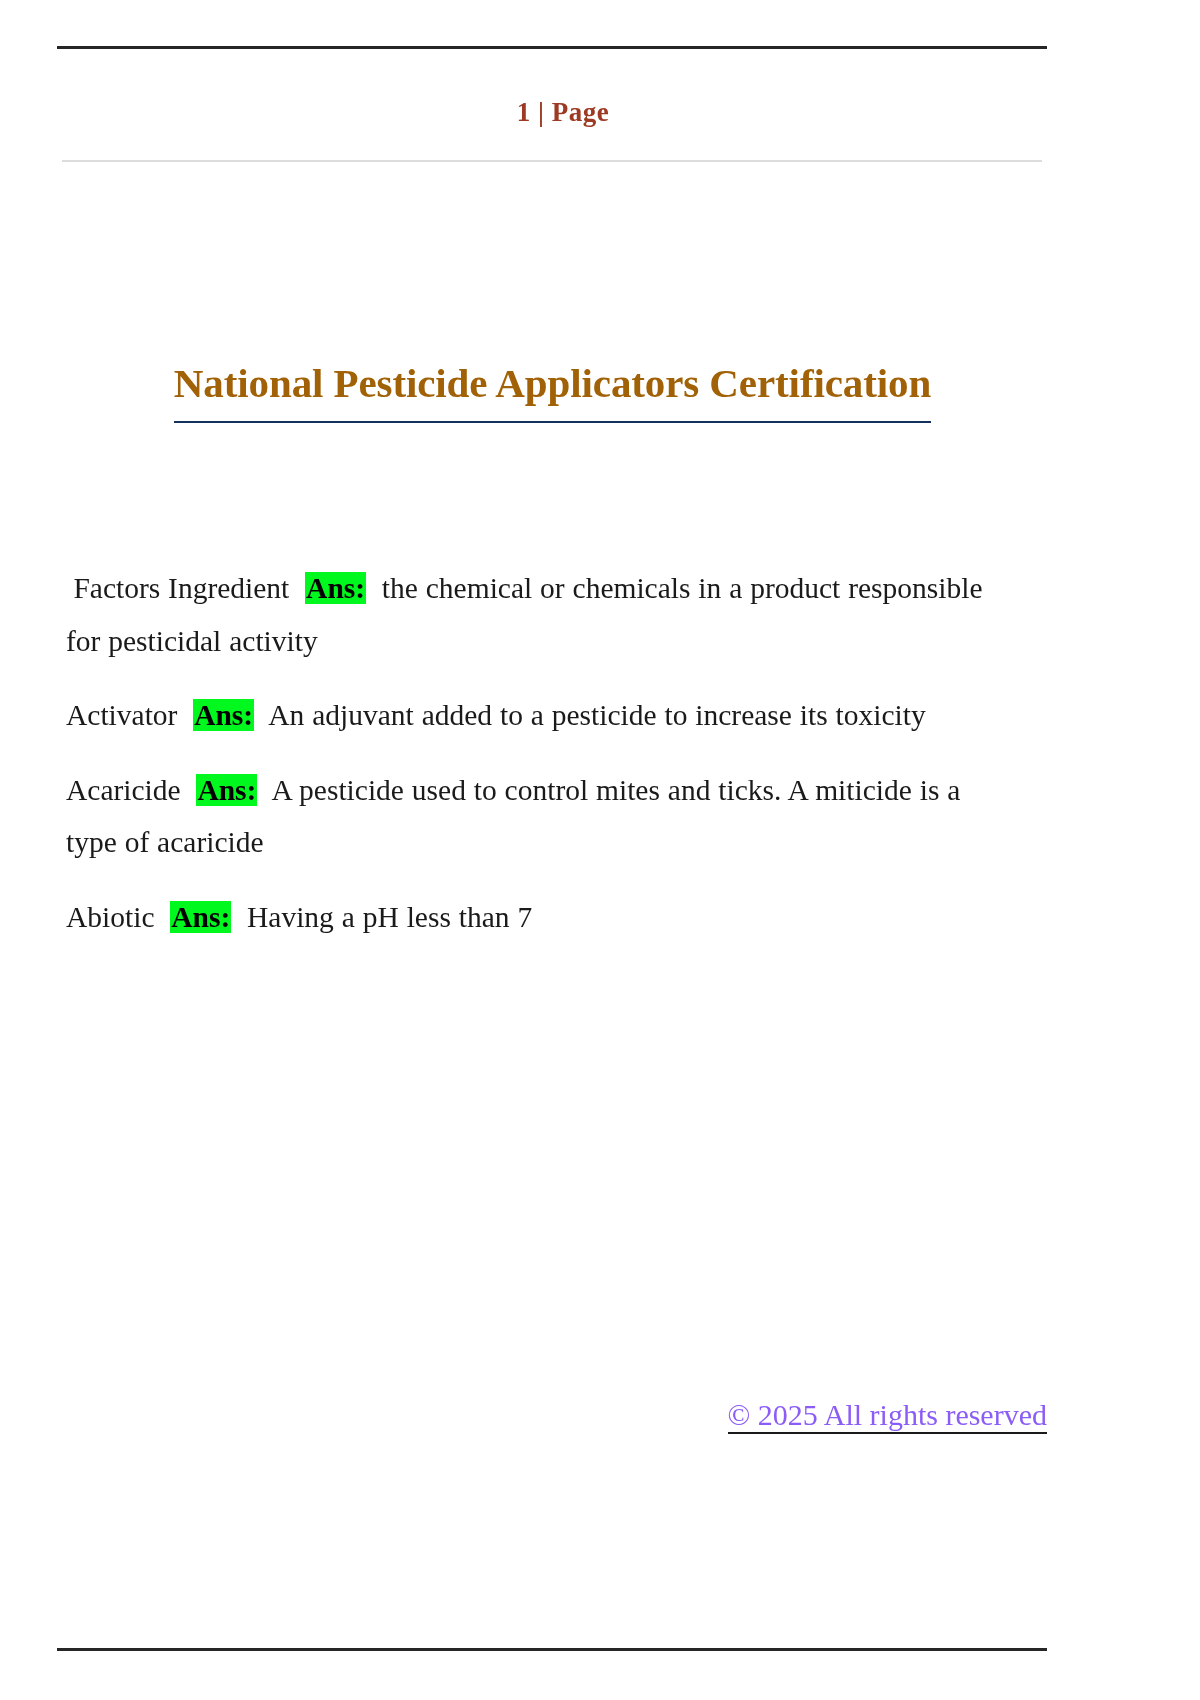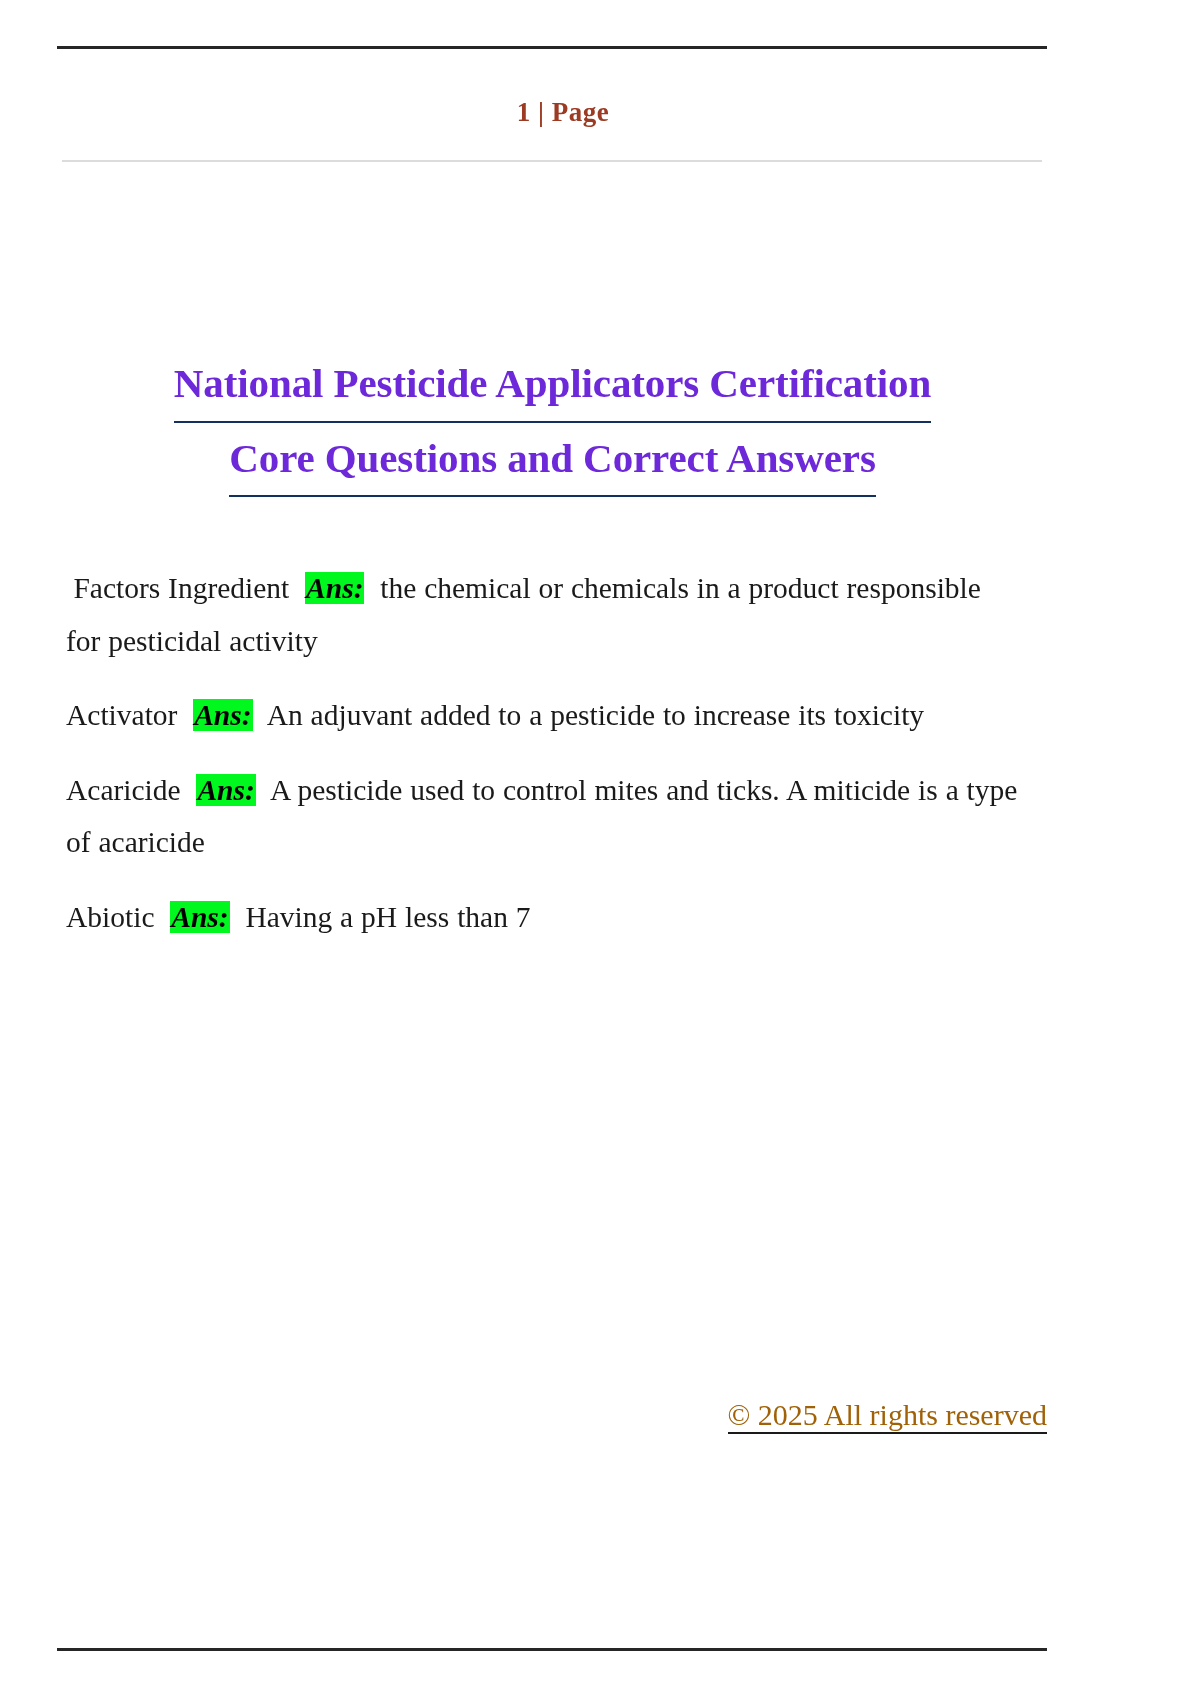--- a/index.html
+++ b/index.html
@@ -70,21 +70,21 @@
   
   .doc-title {
     position: absolute;
     left: 70px;
     top: 348px;
     width: 965px;
     text-align: center;
     font-family: "Liberation Serif", "DejaVu Serif", serif;
     font-size: 41px;
     font-weight: bold;
-    color: #6d28d9;
+    color: #a16207;
     line-height: 1.72;
     letter-spacing: -0.1px;
   }
   .doc-title .tline {
     display: inline-block;
     border-bottom: 2px solid #12315E;
     padding-bottom: 2px;
   }
 
   
@@ -104,58 +104,56 @@
     word-spacing: 0.5px;
   }
   .qa .term {
     white-space: pre;
   }
   .qa .ans-tag {
     background: #00F81E;
     font-weight: bold;
     color: #000000;
     padding: 0 1px;
-    font-style: italic;
   }
   .qa .answer {
     white-space: pre-wrap;
   }
 
   
   .footer {
     position: absolute;
     left: 57px;
     top: 1398px;
     width: 990px;
     text-align: right;
   }
   .footer-text {
     font-family: "Liberation Serif", "DejaVu Serif", serif;
     font-size: 30px;
-    color: #a16207;
+    color: #8b5cf6;
     border-bottom: 2px solid #1a1a1a;
     padding-bottom: 1px;
   }
 </style>
 </head>
 <body>
 
 <div class="page">
 
   <div class="rule-top"></div>
 
   <div class="header-block">
     <span class="header-text">1 | Page</span>
   </div>
 
   <div class="rule-header"></div>
 
   <div class="doc-title">
     <span class="tline">National Pesticide Applicators Certification</span><br>
-    <span class="tline">Core Questions and Correct Answers</span>
   </div>
 
   <div class="body-wrap">
 
     <p class="qa">
       <span class="term"> Factors Ingredient  </span><span class="ans-tag">Ans:</span><span class="answer">  the chemical or chemicals in a product responsible for pesticidal activity</span>
     </p>
 
     <p class="qa">
       <span class="term">Activator  </span><span class="ans-tag">Ans:</span><span class="answer">  An adjuvant added to a pesticide to increase its toxicity</span>

